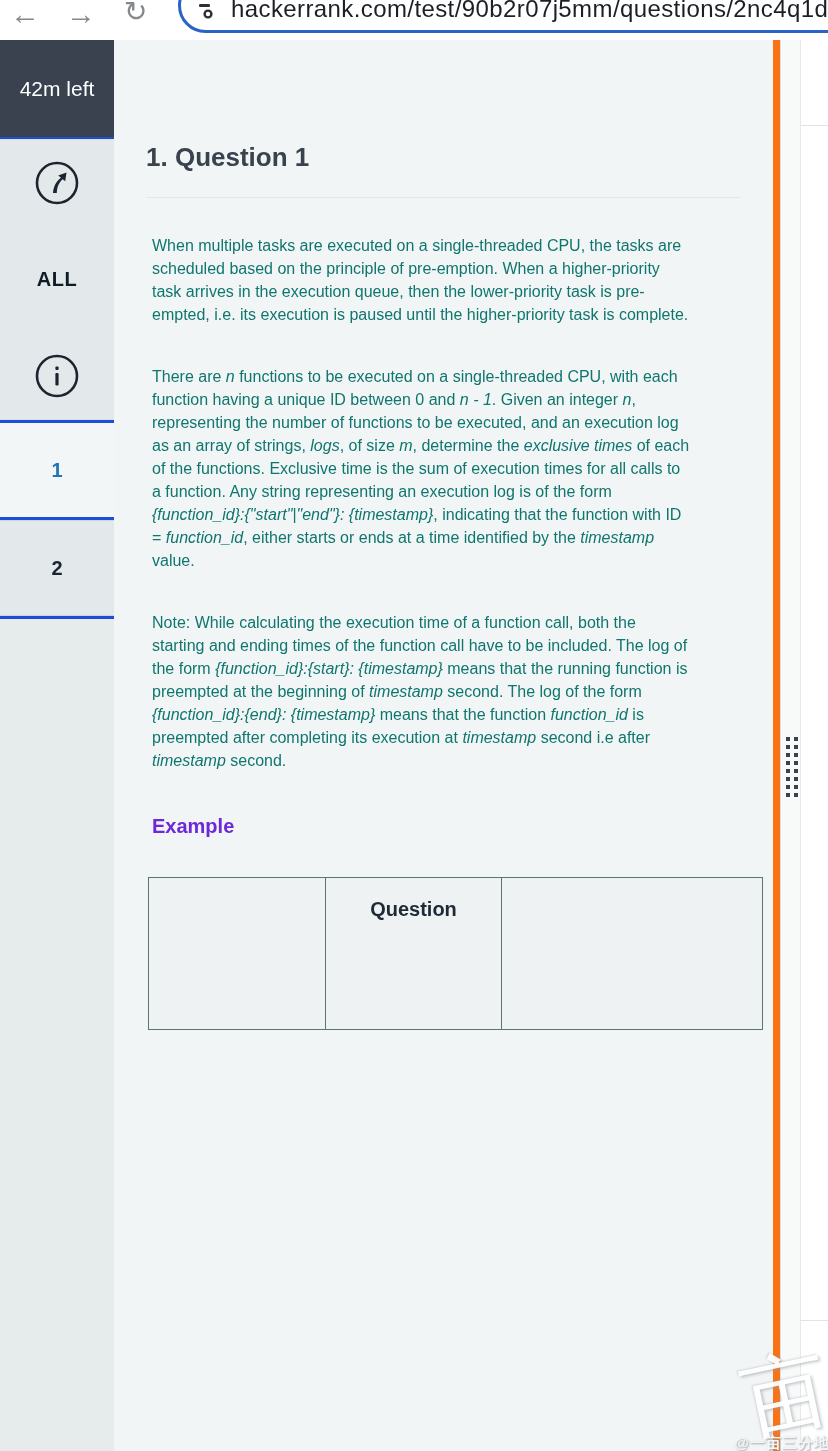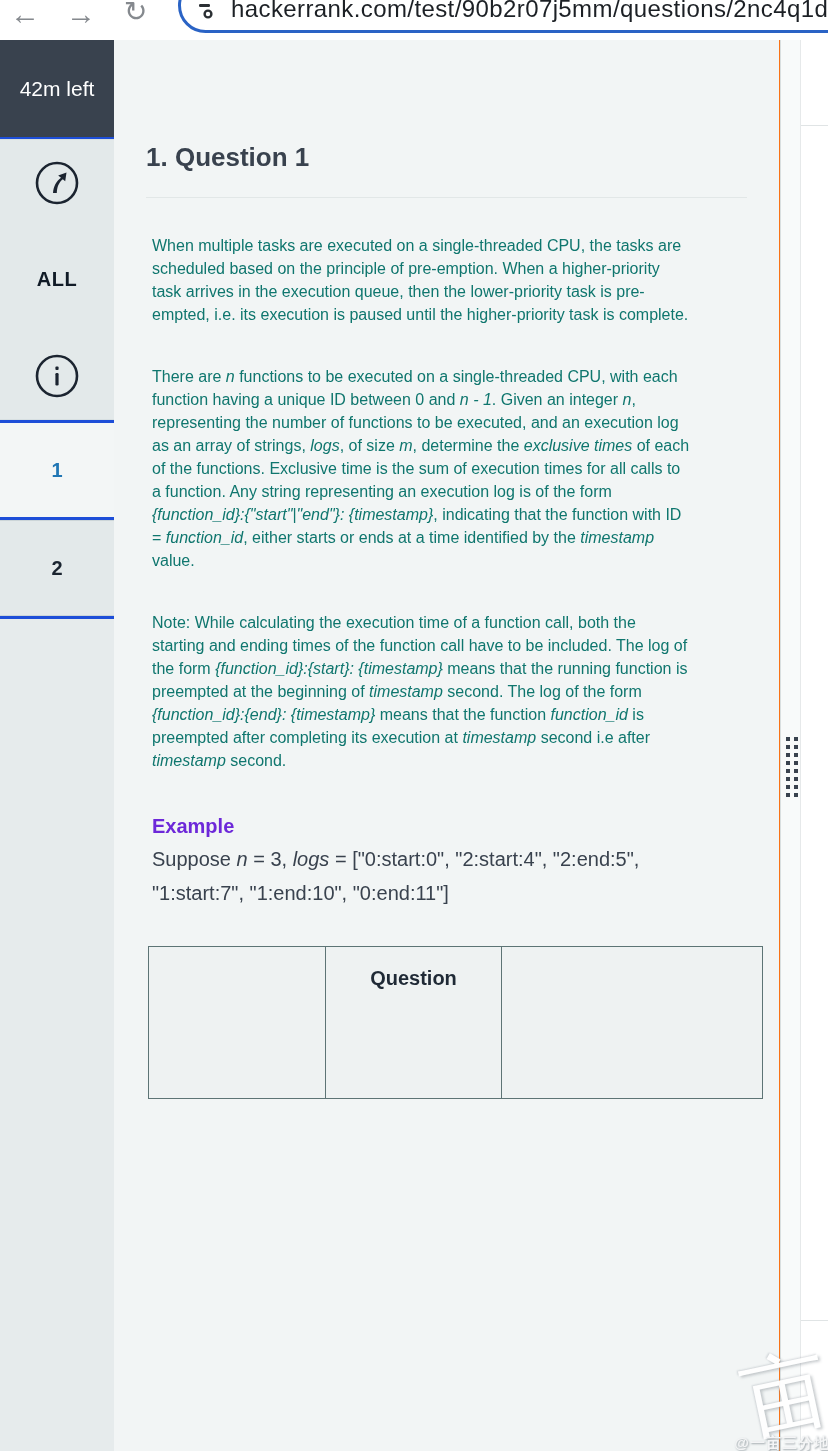--- a/index.html
+++ b/index.html
@@ -24,21 +24,21 @@
     display:flex;flex-direction:column;align-items:center;justify-content:space-between;padding:20px 0 20px;box-sizing:border-box;}
   .all-label{font-size:20px;font-weight:bold;color:#111b27;letter-spacing:.5px;cursor:pointer;}
   .qitem{flex:0 0 auto;height:94px;margin-top:3px;display:flex;align-items:center;justify-content:center;
     font-size:20px;font-weight:bold;cursor:pointer;}
   .qitem.active{background:#f3f6f6;color:#2076b4;}
   .qitem.inactive{background:#e3e9ea;color:#1a2430;border-top:1px solid #ccd5d8;border-bottom:1px solid #ccd5d8;}
   .side-rest{flex:1 1 auto;margin-top:3px;background:#e6ebec;}
 
   
   .content{position:absolute;left:114px;top:40px;width:666px;bottom:0;background:#f2f5f5;
-    border-right:1px solid #f97316;box-sizing:border-box;overflow:hidden;}
+    border-right:7px solid #f97316;box-sizing:border-box;overflow:hidden;}
   .qtitle{margin:102px 0 0 32px;font-size:26px;font-weight:bold;color:#39424e;}
   .divider{height:1px;background:#e2e7e7;margin:24px 32px 0 32px;}
   .paras{margin:36px 0 0 38px;}
   p.para{width:540px;margin:0 0 39px 0;font-size:16px;line-height:23px;color:#0f766e;}
   p.para em,.example-line em{font-style:italic;}
   .example-label{margin:1px 0 0 38px;font-size:20px;font-weight:bold;color:#6d28d9;line-height:30px;}
   .example-line{margin:2px 0 0 38px;width:540px;font-size:20px;line-height:33.5px;color:#39424e;}
   table.extable{margin:36px 0 0 34px;border-collapse:collapse;table-layout:fixed;width:605px;background:#eef2f2;}
   table.extable th{border:1px solid #5d7475;height:130px;vertical-align:top;padding-top:20px;
     font-size:20px;font-weight:bold;color:#1f2a36;text-align:center;}
@@ -104,21 +104,20 @@
 
   <div class="content">
     <div class="qtitle">1. Question 1</div>
     <div class="divider"></div>
     <div class="paras">
         <p class="para"><span>When multiple tasks are executed on a single-threaded CPU, the tasks are scheduled based on the principle of pre-emption. When a higher-priority task arrives in the execution queue, then the lower-priority task is pre-empted, i.e. its execution is paused until the higher-priority task is complete.</span></p>
         <p class="para"><span>There are </span><em>n</em><span> functions to be executed on a single-threaded CPU, with each function having a unique ID between 0 and </span><em>n - 1</em><span>. Given an integer </span><em>n</em><span>, representing the number of functions to be executed, and an execution log as an array of strings, </span><em>logs</em><span>, of size </span><em>m</em><span>, determine the </span><em>exclusive times</em><span> of each of the functions. Exclusive time is the sum of execution times for all calls to a function. Any string representing an execution log is of the form </span><em>{function_id}:{"start"|"end"}: {timestamp}</em><span>, indicating that the function with ID = </span><em>function_id</em><span>, either starts or ends at a time identified by the </span><em>timestamp</em><span> value.</span></p>
         <p class="para"><span>Note: While calculating the execution time of a function call, both the starting and ending times of the function call have to be included. The log of the form </span><em>{function_id}:{start}: {timestamp}</em><span> means that the running function is preempted at the beginning of </span><em>timestamp</em><span> second. The log of the form </span><em>{function_id}:{end}: {timestamp}</em><span> means that the function </span><em>function_id</em><span> is preempted after completing its execution at </span><em>timestamp</em><span> second i.e after </span><em>timestamp</em><span> second.</span></p>
       </div>
     <div class="example-label">Example</div>
-    <p class="example-line"><span>Suppose </span><em>n</em><span> = 3, </span><em>logs</em><span> = ["0:start:0", "2:start:4", "2:end:5", "1:start:7", "1:end:10", "0:end:11"]</span></p>
     <table class="extable">
       <tbody>
           <tr>
         <th class="c1"></th>
         <th class="c2">Question</th>
         <th class="c3"></th>
       </tr>
     </tbody>
       </table>
   </div>

